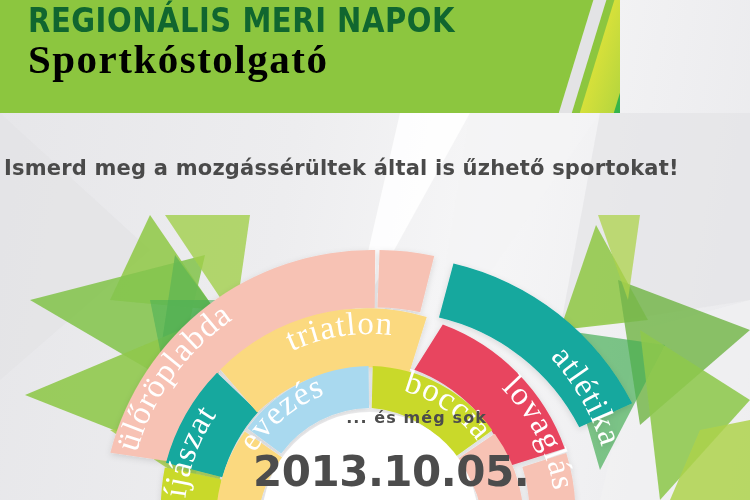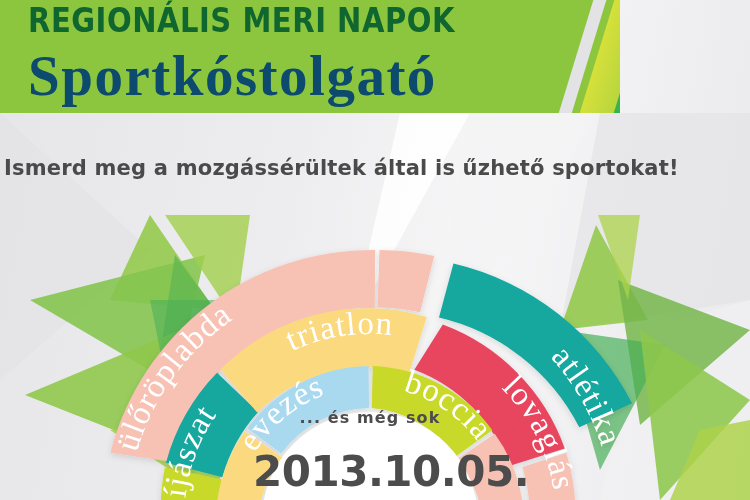--- a/index.html
+++ b/index.html
@@ -71,25 +71,25 @@
     letter-spacing: 0.6px;
     color: #10662f;
     line-height: 1;
     transform: scaleX(0.88);
     transform-origin: left center;
     white-space: nowrap;
   }
   .title-main {
     font-family: "Liberation Serif", serif;
     font-weight: bold;
-    font-size: 57px;
-    color: #0c4a6e;
+    font-size: 41px;
+    color: #000000;
     line-height: 1.02;
     letter-spacing: 1.5px;
-    margin-top: 10px;
+    margin-top: 2px;
     white-space: nowrap;
   }
 
   
   .tagline {
     position: absolute;
     left: 4px;
     top: 156px;
     width: 714px;
     z-index: 6;
@@ -117,21 +117,21 @@
     font-size: 33px;
     letter-spacing: 1px;
   }
 
   
   .hub-note {
     position: absolute;
     left: 253px;
     top: 408px;
     width: 234px;
-    text-align: center;
+    text-align: right;
     font-family: "DejaVu Sans", sans-serif;
     font-weight: bold;
     font-size: 16px;
     line-height: 1.22;
     color: #4c4c4c;
     letter-spacing: 1.1px;
     z-index: 9;
   }
   .hub-date {
     position: absolute;

